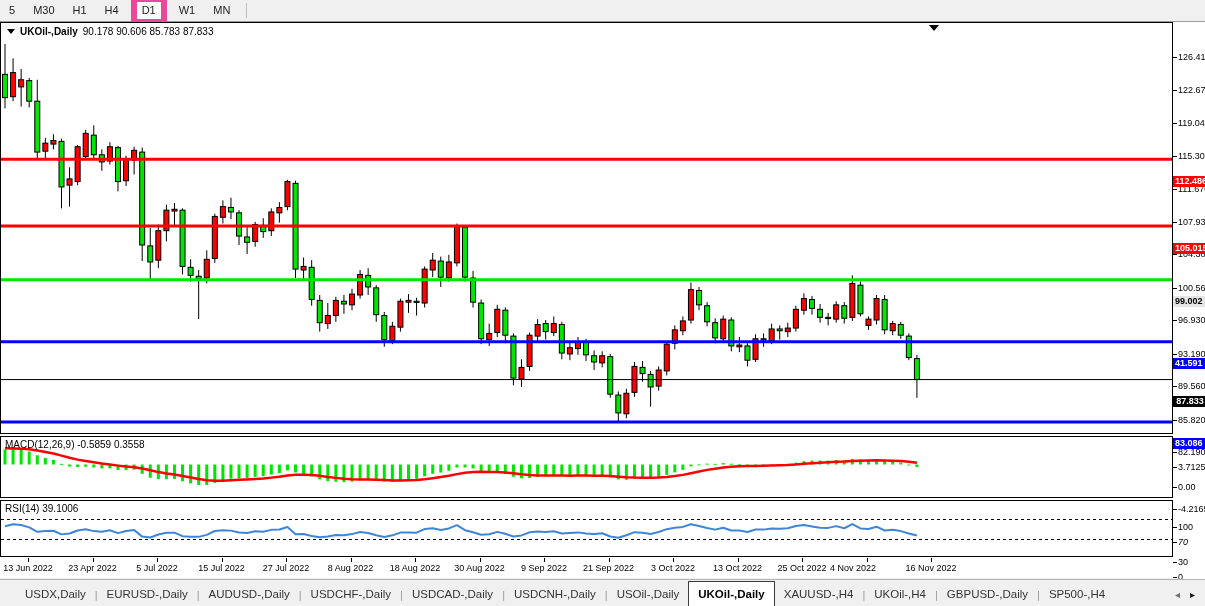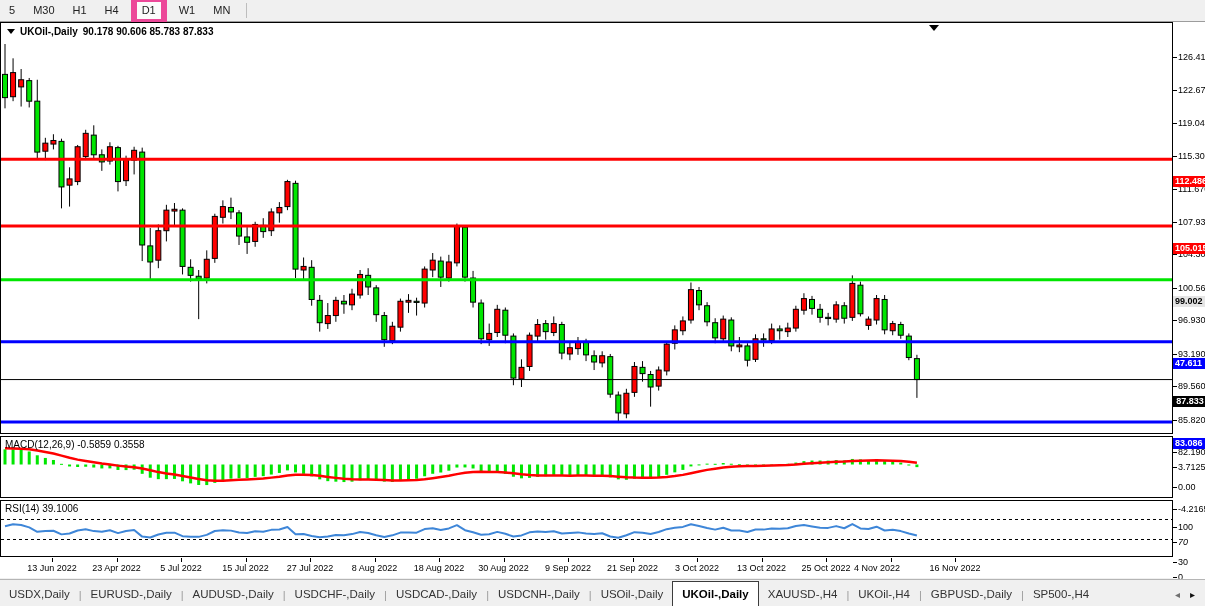--- a/index.html
+++ b/index.html
@@ -26,26 +26,26 @@
   .shift-marker{position:absolute;width:0;height:0;border-left:5px solid transparent;
                 border-right:5px solid transparent;border-top:6px solid #000;}
   .ind-label{position:absolute;left:4px;top:2px;font-size:10px;color:#000;white-space:nowrap;}
   
   #axiscol{position:absolute;left:1173px;top:22px;width:32px;height:556px;background:#fff;overflow:hidden;}
   .ax-tick{position:absolute;left:0;width:4px;height:1px;background:#000;}
   .ax-lbl{position:absolute;left:5px;font-size:9px;color:#000;white-space:nowrap;}
   .ax-tag{position:absolute;left:0;width:32px;height:11px;line-height:11px;font-size:9px;
           font-weight:bold;padding-left:2px;box-sizing:border-box;white-space:nowrap;overflow:hidden;}
   
-  #dateaxis{position:absolute;left:0;top:558px;width:1108px;height:20px;background:#fff;margin-left:24px;}
+  #dateaxis{position:absolute;left:0;top:558px;width:1108px;height:20px;background:#fff;}
   .dt-tick{position:absolute;top:0;width:1px;height:4px;background:#000;}
   .dt-lbl{position:absolute;top:5px;transform:translateX(-50%);font-size:9px;color:#000;white-space:nowrap;}
   
   #tabbar{position:absolute;left:0;top:579px;width:1205px;height:27px;background:#f0f0f0;
-          border-top:1px solid #b5b5b5;display:flex;align-items:flex-end;padding-left:0;box-sizing:border-box;}
+          border-top:1px solid #b5b5b5;display:flex;align-items:flex-end;padding-left:16px;box-sizing:border-box;}
   .tab{height:20px;line-height:20px;font-size:11.5px;color:#333;padding:0 9px;margin-bottom:2px;white-space:nowrap;}
   .tab.active{background:#fff;border:1px solid #3c3c3c;border-bottom:none;font-weight:bold;color:#000;
               height:24px;line-height:24px;margin-bottom:0;}
   .tab-sep{color:#9a9a9a;font-size:11px;margin-bottom:5px;}
   #tab-arrows{margin-left:auto;display:flex;align-items:center;gap:10px;padding:0 10px 6px 0;}
   .arr{font-size:10px;color:#111;line-height:10px;}
   .arr.dim{color:#707070;}
 </style>
 </head>
 <body>
@@ -298,21 +298,21 @@
           <line x1="0" y1="136.36916799999995" x2="1171" y2="136.36916799999995" stroke="#FF0000" stroke-width="3"></line>
           <line x1="0" y1="203.10013999999998" x2="1171" y2="203.10013999999998" stroke="#FF0000" stroke-width="3"></line>
           <line x1="0" y1="256.80825600000003" x2="1171" y2="256.80825600000003" stroke="#00E600" stroke-width="3"></line>
           <line x1="0" y1="318.653424" x2="1171" y2="318.653424" stroke="#0000FF" stroke-width="3"></line>
           <line x1="0" y1="356.569764" x2="1171" y2="356.569764" stroke="#000000" stroke-width="1"></line>
           <line x1="0" y1="398.969968" x2="1171" y2="398.969968" stroke="#0000FF" stroke-width="3"></line>
         </svg>
       <div class="chart-header">
         <span class="dd-tri"></span>
         <span style="font-weight:bold;">UKOil-,Daily</span>
-        <span style="font-weight:bold;">90.178 90.606 85.783 87.833</span>
+        <span style="font-weight:normal;">90.178 90.606 85.783 87.833</span>
       </div>
       <div class="shift-marker" id="shiftmark" style="left: 928px; top: 2px;"></div>
     </div>
 
     <div class="pane" id="macd-pane">
       <svg id="macd-svg" width="1171" height="60">
           <rect x="2.5" y="12.350966361146419" width="3" height="15.149033638853581" fill="#00E600"></rect>
           <rect x="10.57" y="12.366322924162082" width="3" height="15.133677075837918" fill="#00E600"></rect>
           <rect x="18.64" y="12.8890515940557" width="3" height="14.6109484059443" fill="#00E600"></rect>
           <rect x="26.71" y="14.47980423748737" width="3" height="13.02019576251263" fill="#00E600"></rect>
@@ -477,21 +477,21 @@
         <div class="ax-lbl" style="top: 477.5px;">100</div>
         <div class="ax-tick" style="top: 497.5px;"></div>
         <div class="ax-lbl" style="top: 492.5px; font-style: italic;">70</div>
         <div class="ax-tick" style="top: 517.5px;"></div>
         <div class="ax-lbl" style="top: 512.5px;">30</div>
         <div class="ax-tick" style="top: 532.5px;"></div>
         <div class="ax-lbl" style="top: 527.5px;">0</div>
         <div class="ax-tag" style="top: 131.869px; background: rgb(255, 0, 0); color: rgb(255, 255, 255);">112.486</div>
         <div class="ax-tag" style="top: 198.6px; background: rgb(255, 0, 0); color: rgb(255, 255, 255);">105.015</div>
         <div class="ax-tag" style="top: 252.308px; background: #e5e5e5; color: rgb(0, 0, 0);">99.002</div>
-        <div class="ax-tag" style="top: 314.153px; background: rgb(0, 0, 255); color: rgb(255, 255, 255);">47.611</div>
+        <div class="ax-tag" style="top: 314.153px; background: rgb(0, 0, 255); color: rgb(255, 255, 255);">41.591</div>
         <div class="ax-tag" style="top: 352.07px; background: rgb(0, 0, 0); color: rgb(255, 255, 255); text-align: center;">87.833</div>
         <div class="ax-tag" style="top: 394.47px; background: rgb(0, 0, 255); color: rgb(255, 255, 255);">83.086</div>
       </div>
   </div>
 
   <div id="dateaxis">
       <div class="dt-tick" style="left: 28px;"></div>
       <div class="dt-lbl" style="left: 28px;">13 Jun 2022</div>
       <div class="dt-tick" style="left: 92.5px;"></div>
       <div class="dt-lbl" style="left: 92.5px;">23 Apr 2022</div>

